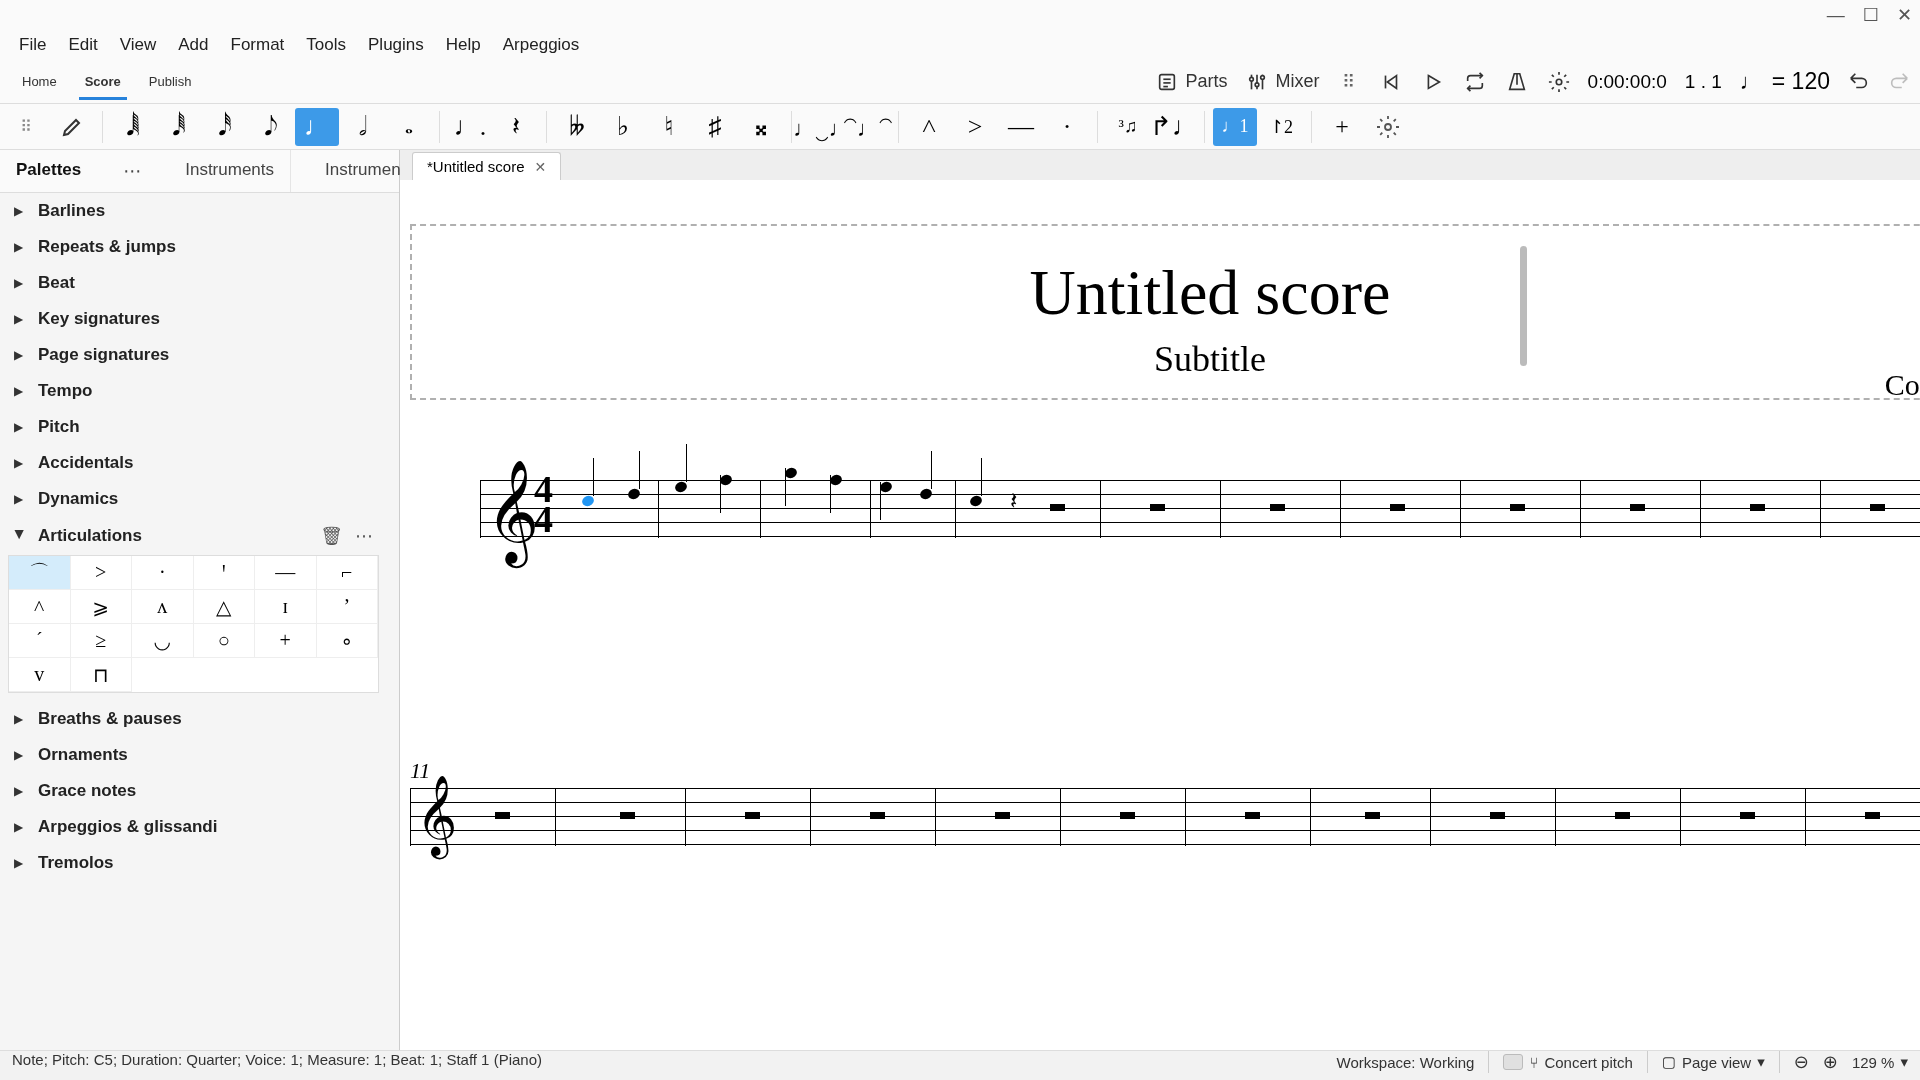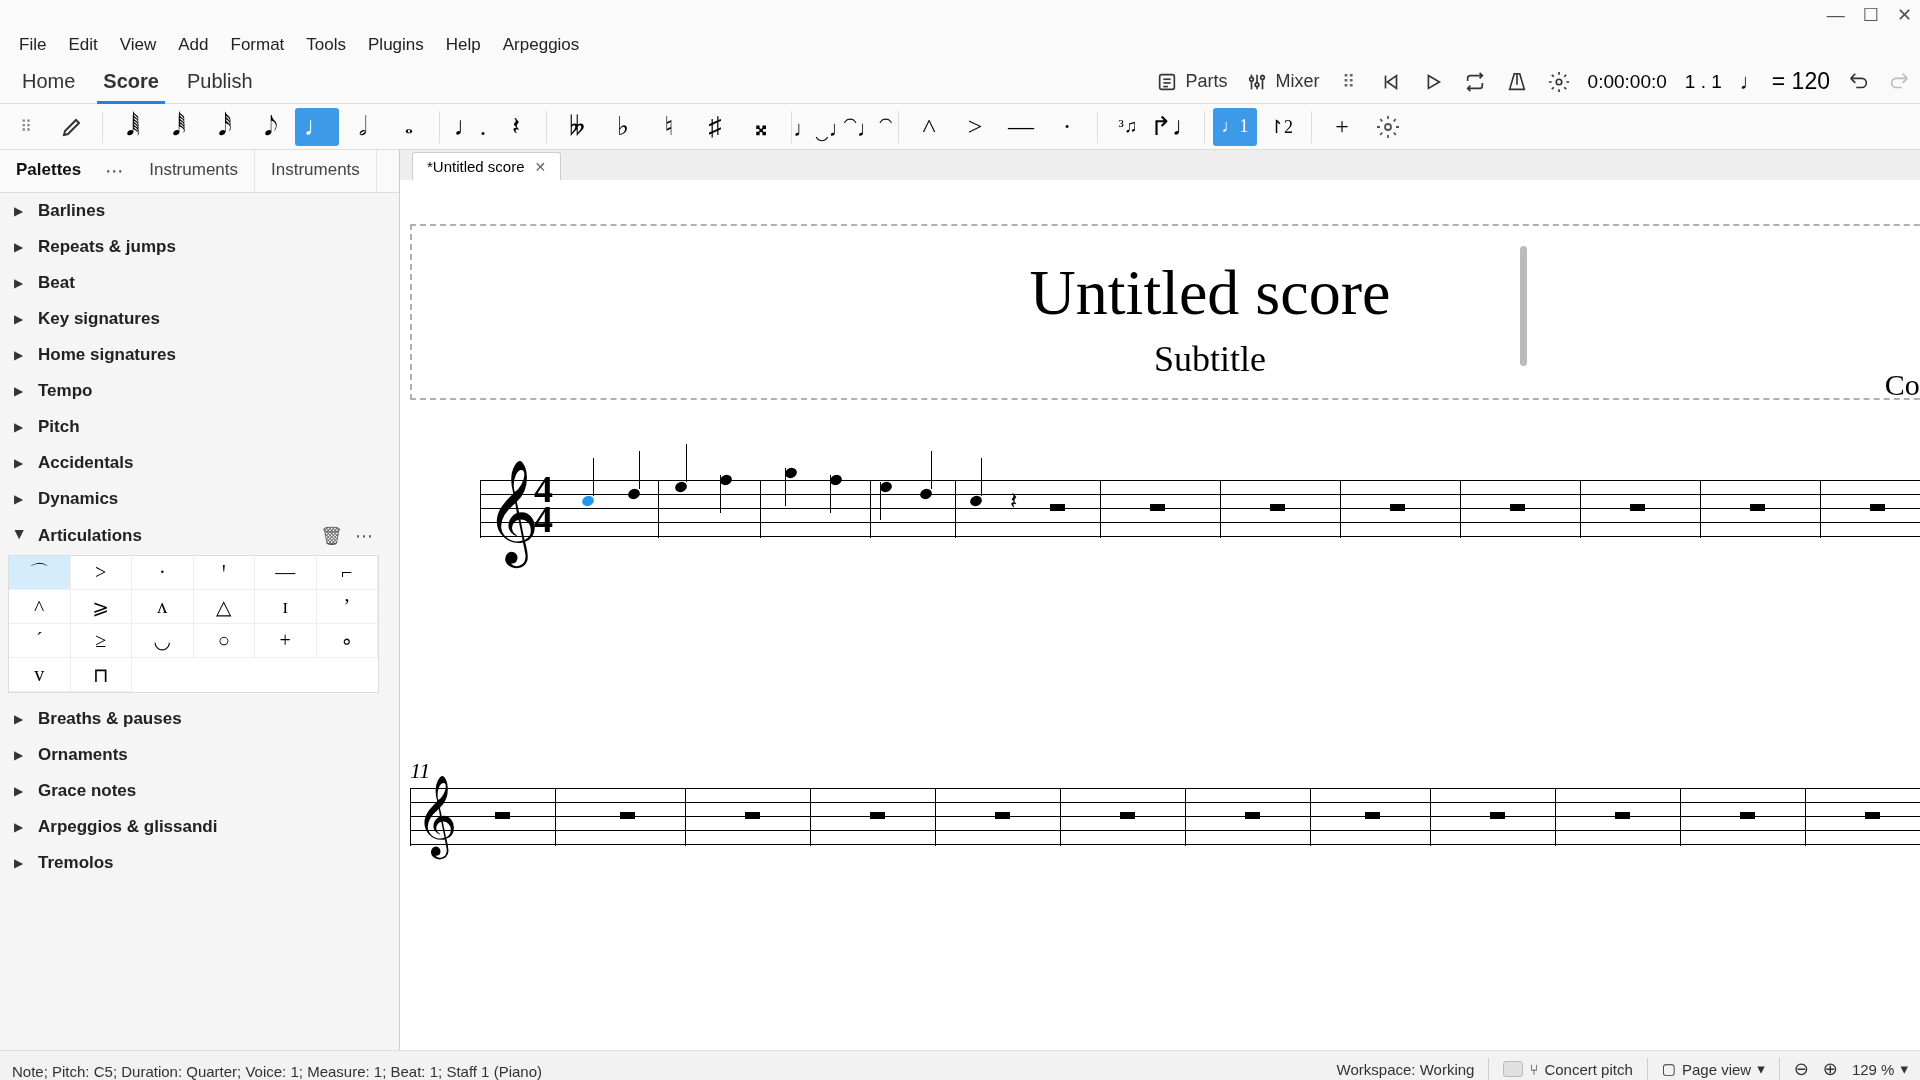--- a/index.html
+++ b/index.html
@@ -8,41 +8,41 @@
 
 .title-bar { height: 30px; background: #fafafa; display: flex; justify-content: flex-end; align-items: center; padding-right: 8px; gap: 18px; }
 .title-bar span { font-size: 18px; color: #555; cursor: pointer; }
 
 
 .menu-bar { height: 30px; display: flex; align-items: center; padding-left: 8px; gap: 0; background: #fafafa; }
 .menu-bar .menu-item { padding: 4px 11px; font-size: 17px; color: #222; cursor: pointer; }
 
 
 .main-tabs { height: 44px; display: flex; align-items: center; background: #fafafa; border-bottom: 1px solid #ddd; padding-left: 8px; position: relative; }
-.main-tabs .tab { padding: 10px 14px; font-size: 20px; color: #333; cursor: pointer; position: relative; }
+.main-tabs .tab { padding: 10px 14px; font-size: 13px; color: #333; cursor: pointer; position: relative; }
 .main-tabs .tab.active { font-weight: 700; }
 .main-tabs .tab.active::after { content: ''; position: absolute; bottom: -1px; left: 8px; right: 8px; height: 3px; background: #2782db; }
 .main-tabs .right-controls { position: absolute; right: 10px; display: flex; align-items: center; gap: 18px; }
 .rc-group { display: flex; align-items: center; gap: 10px; }
 .rc-btn { display: flex; align-items: center; gap: 8px; font-size: 18px; color: #333; cursor: pointer; }
 .rc-icon { width: 22px; height: 22px; display: inline-flex; align-items: center; justify-content: center; }
 
 
 .toolbar { height: 46px; background: #fafafa; border-bottom: 1px solid #ddd; display: flex; align-items: center; padding-left: 4px; gap: 2px; }
 .tb-sep { width: 1px; height: 32px; background: #ddd; margin: 0 6px; }
 .tb-btn { width: 44px; height: 38px; display: flex; align-items: center; justify-content: center; cursor: pointer; border-radius: 3px; font-size: 26px; font-family: "Bravura", serif; }
 .tb-btn.active { background: #3d9ae8; color: #fff; }
 .tb-btn svg { width: 24px; height: 24px; }
 
 
 .layout { display: flex; height: calc(1080px - 30px - 30px - 44px - 46px - 30px); }
 
 
 .sidebar { width: 400px; background: #f5f5f5; border-right: 1px solid #ccc; display: flex; flex-direction: column; }
-.side-tabs { display: flex; border-bottom: 1px solid #ddd; background: #fafafa; }
+.side-tabs { display: flex; border-bottom: 1px solid #ddd; background: #fafafa; gap: 18px; }
 .side-tab { padding: 10px 16px; font-size: 17px; color: #444; cursor: pointer; border-right: 1px solid #e5e5e5; }
 .side-tab.active { font-weight: 600; color: #111; border-right: none; }
 .side-dots { padding: 10px 8px; font-size: 18px; color: #444; letter-spacing: 2px; }
 .side-actions { display: flex; padding: 14px 12px; gap: 10px; }
 .add-pal { flex: 1; background: #e8e8e8; border: none; height: 38px; font-size: 16px; color: #333; border-radius: 3px; cursor: pointer; }
 .search-pal { width: 40px; height: 38px; background: #e8e8e8; border: none; border-radius: 3px; display: flex; align-items: center; justify-content: center; cursor: pointer; }
 
 .pal-list { flex: 1; overflow-y: auto; padding-right: 12px; }
 .pal-item { display: flex; align-items: center; padding: 8px 14px; gap: 12px; cursor: pointer; font-size: 17px; }
 .pal-item .tri { font-size: 12px; color: #333; width: 12px; }
@@ -76,21 +76,21 @@
 .timesig { position: absolute; left: 54px; top: -6px; font-family: serif; font-size: 38px; font-weight: 700; line-height: 30px; text-align: center; }
 .barline { position: absolute; top: 0; bottom: 0; width: 1.4px; background: #000; }
 .note { position: absolute; width: 12px; height: 10px; background: #000; border-radius: 50%; transform: rotate(-20deg); }
 .note.sel { background: #2196f3; }
 .stem { position: absolute; width: 1.3px; height: 38px; background: #000; }
 .rest { position: absolute; width: 15px; height: 7px; background: #000; }
 .measure-num { position: absolute; left: 0; top: -30px; font-family: "Times New Roman", serif; font-style: italic; font-size: 22px; }
 .erest { position: absolute; font-family: serif; font-size: 24px; }
 
 
-.status-bar { height: 30px; background: #f2f2f2; border-top: 1px solid #ddd; display: flex; align-items: flex-end; padding: 0 12px; font-size: 15px; color: #333; position: absolute; bottom: 0; left: 0; right: 0; }
+.status-bar { height: 30px; background: #f2f2f2; border-top: 1px solid #ddd; display: flex; align-items: flex-start; padding: 0 12px; font-size: 15px; color: #333; position: absolute; bottom: 0; left: 0; right: 0; }
 .status-left { flex: 1; }
 .status-right { display: flex; align-items: center; gap: 14px; }
 .st-sep { width: 1px; height: 22px; background: #ccc; }
 .st-item { display: flex; align-items: center; gap: 6px; }
 .toggle-box { width: 20px; height: 16px; background: #e0e0e0; border: 1px solid #bbb; border-radius: 3px; }
 </style>
 </head>
 <body>
 
 <div class="title-bar">
@@ -263,21 +263,21 @@
       <div class="pal-item">
           <span class="tri">▶</span>
           <span class="name">Beat</span>
         </div>
       <div class="pal-item">
           <span class="tri">▶</span>
           <span class="name">Key signatures</span>
         </div>
       <div class="pal-item">
           <span class="tri">▶</span>
-          <span class="name">Home signatures</span>
+          <span class="name">Page signatures</span>
         </div>
       <div class="pal-item">
           <span class="tri">▶</span>
           <span class="name">Tempo</span>
         </div>
       <div class="pal-item">
           <span class="tri">▶</span>
           <span class="name">Pitch</span>
         </div>
       <div class="pal-item">

